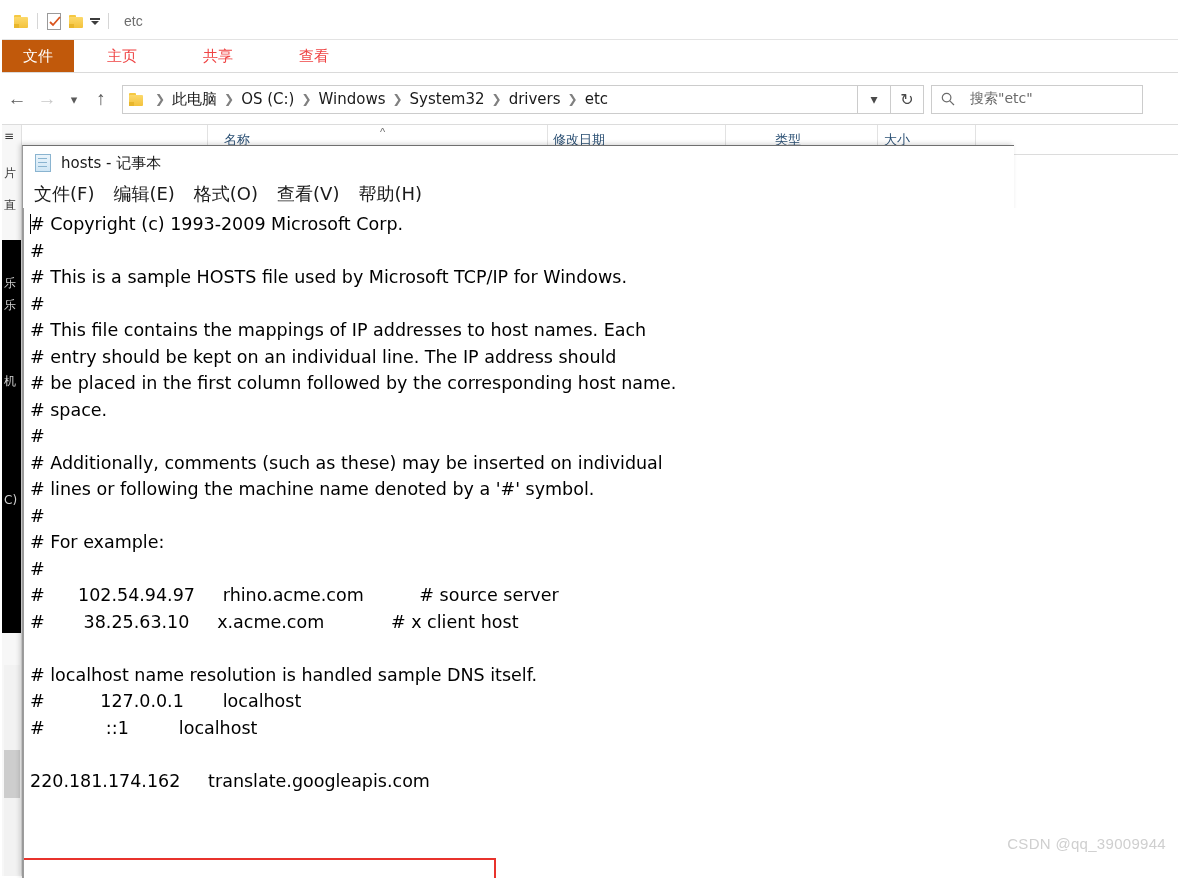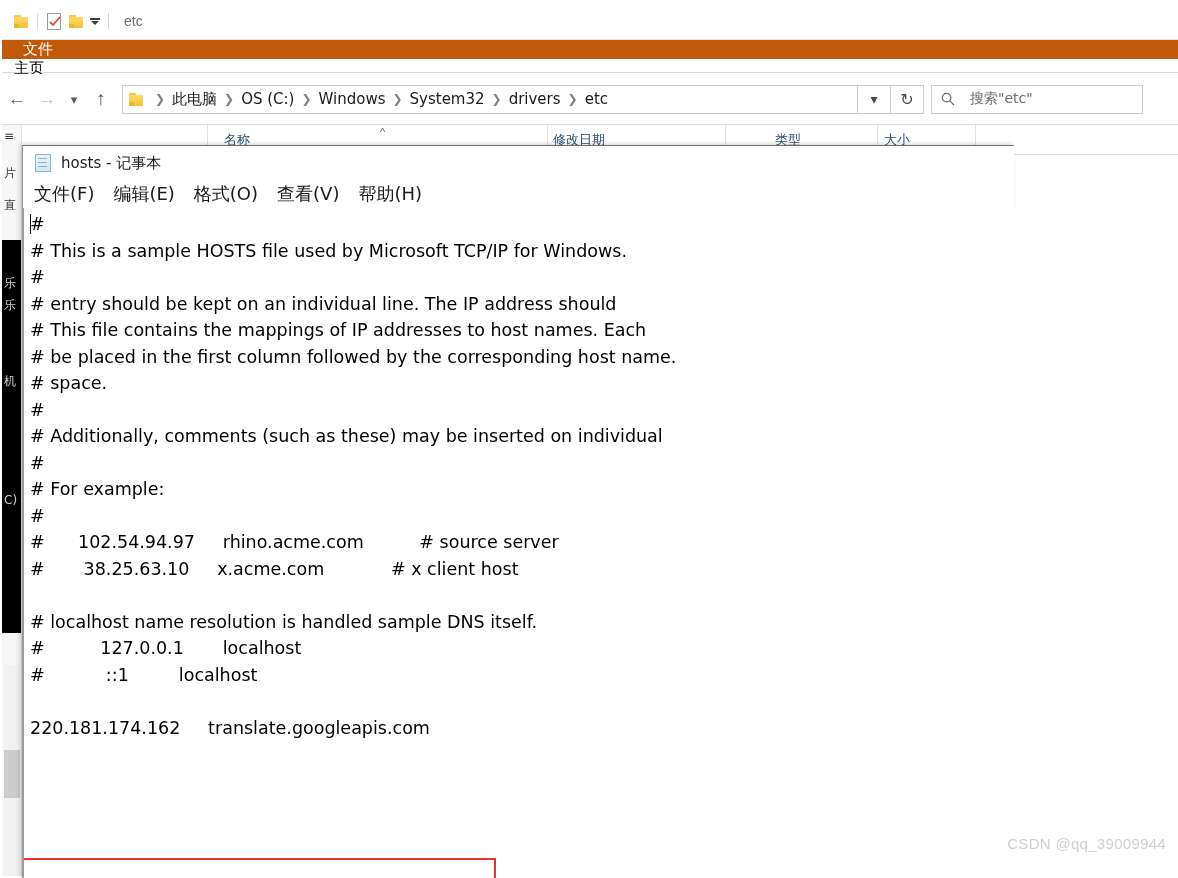--- a/index.html
+++ b/index.html
@@ -58,25 +58,25 @@
     font-size: 14px; color: #6d6d6d; margin-left: 10px;
     font-family: "Liberation Sans", sans-serif;
   }
 
   
   .ribbon-tabs {
     position: absolute; left: 2px; top: 40px;
     width: 1176px; height: 33px;
     background: #ffffff;
     border-bottom: 1px solid #dadada;
-    display: flex; align-items: stretch; flex-direction: column;
+    display: flex; align-items: stretch;
   }
   .rtab {
-    padding: 0 12px; display: flex; align-items: center;
-    font-size: 15px; color: #000000;
+    padding: 0 33px; display: flex; align-items: center;
+    font-size: 15px; color: #ef4444;
     font-family: "DejaVu Sans", sans-serif;
   }
   .rtab.file {
     background: #c1590b; color: #ffffff; padding: 0 21px;
   }
 
   
   .nav-row {
     position: absolute; left: 2px; top: 74px;
     width: 1176px; height: 51px;
@@ -354,29 +354,31 @@
     <div class="np-menu">
       <span class="np-menu-item">文件(F)</span>
       <span class="np-menu-item">编辑(E)</span>
       <span class="np-menu-item">格式(O)</span>
       <span class="np-menu-item">查看(V)</span>
       <span class="np-menu-item">帮助(H)</span>
     </div>
 
     <div class="np-body">
       <span class="caret"></span>
+      <div class="np-line"># Copyright (c) 1993-2009 Microsoft Corp.</div>
       <div class="np-line">#</div>
       <div class="np-line"># This is a sample HOSTS file used by Microsoft TCP/IP for Windows.</div>
       <div class="np-line">#</div>
+      <div class="np-line"># This file contains the mappings of IP addresses to host names. Each</div>
       <div class="np-line"># entry should be kept on an individual line. The IP address should</div>
-      <div class="np-line"># This file contains the mappings of IP addresses to host names. Each</div>
       <div class="np-line"># be placed in the first column followed by the corresponding host name.</div>
       <div class="np-line"># space.</div>
       <div class="np-line">#</div>
       <div class="np-line"># Additionally, comments (such as these) may be inserted on individual</div>
+      <div class="np-line"># lines or following the machine name denoted by a '#' symbol.</div>
       <div class="np-line">#</div>
       <div class="np-line"># For example:</div>
       <div class="np-line">#</div>
       <div class="np-line">#      102.54.94.97     rhino.acme.com          # source server</div>
       <div class="np-line">#       38.25.63.10     x.acme.com            # x client host</div>
       <div class="np-line"></div>
       <div class="np-line"># localhost name resolution is handled sample DNS itself.</div>
       <div class="np-line">#          127.0.0.1       localhost</div>
       <div class="np-line">#           ::1         localhost</div>
       <div class="np-line"></div>

